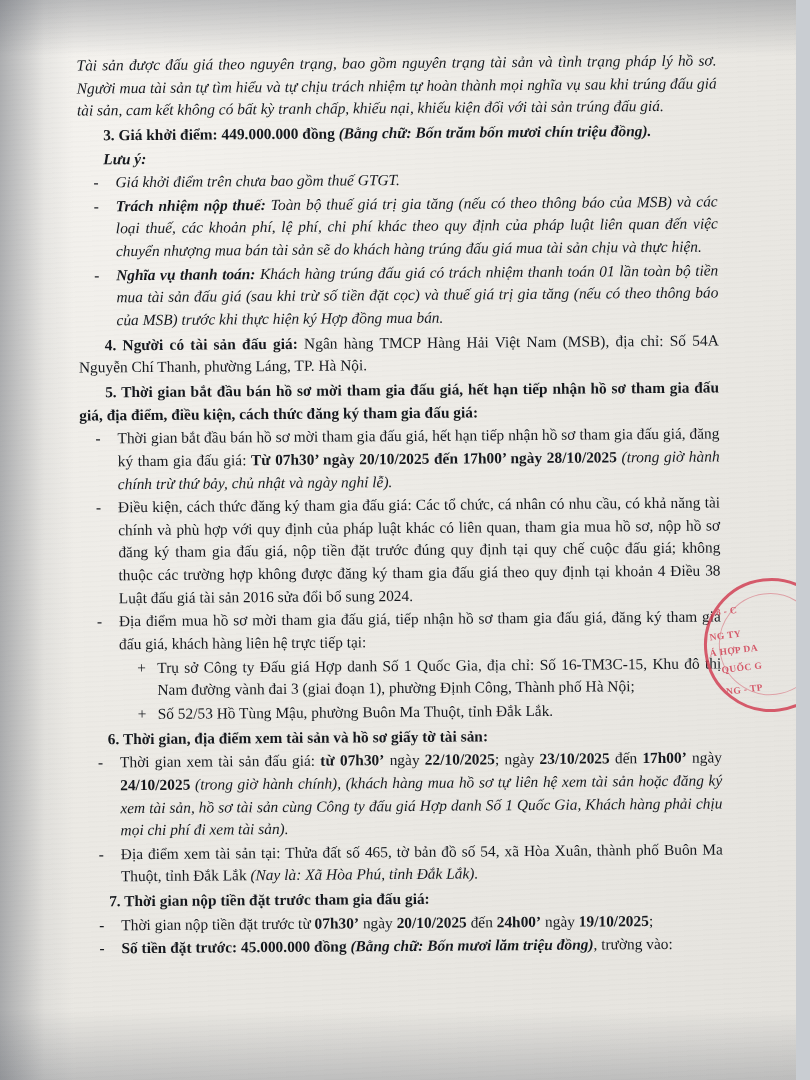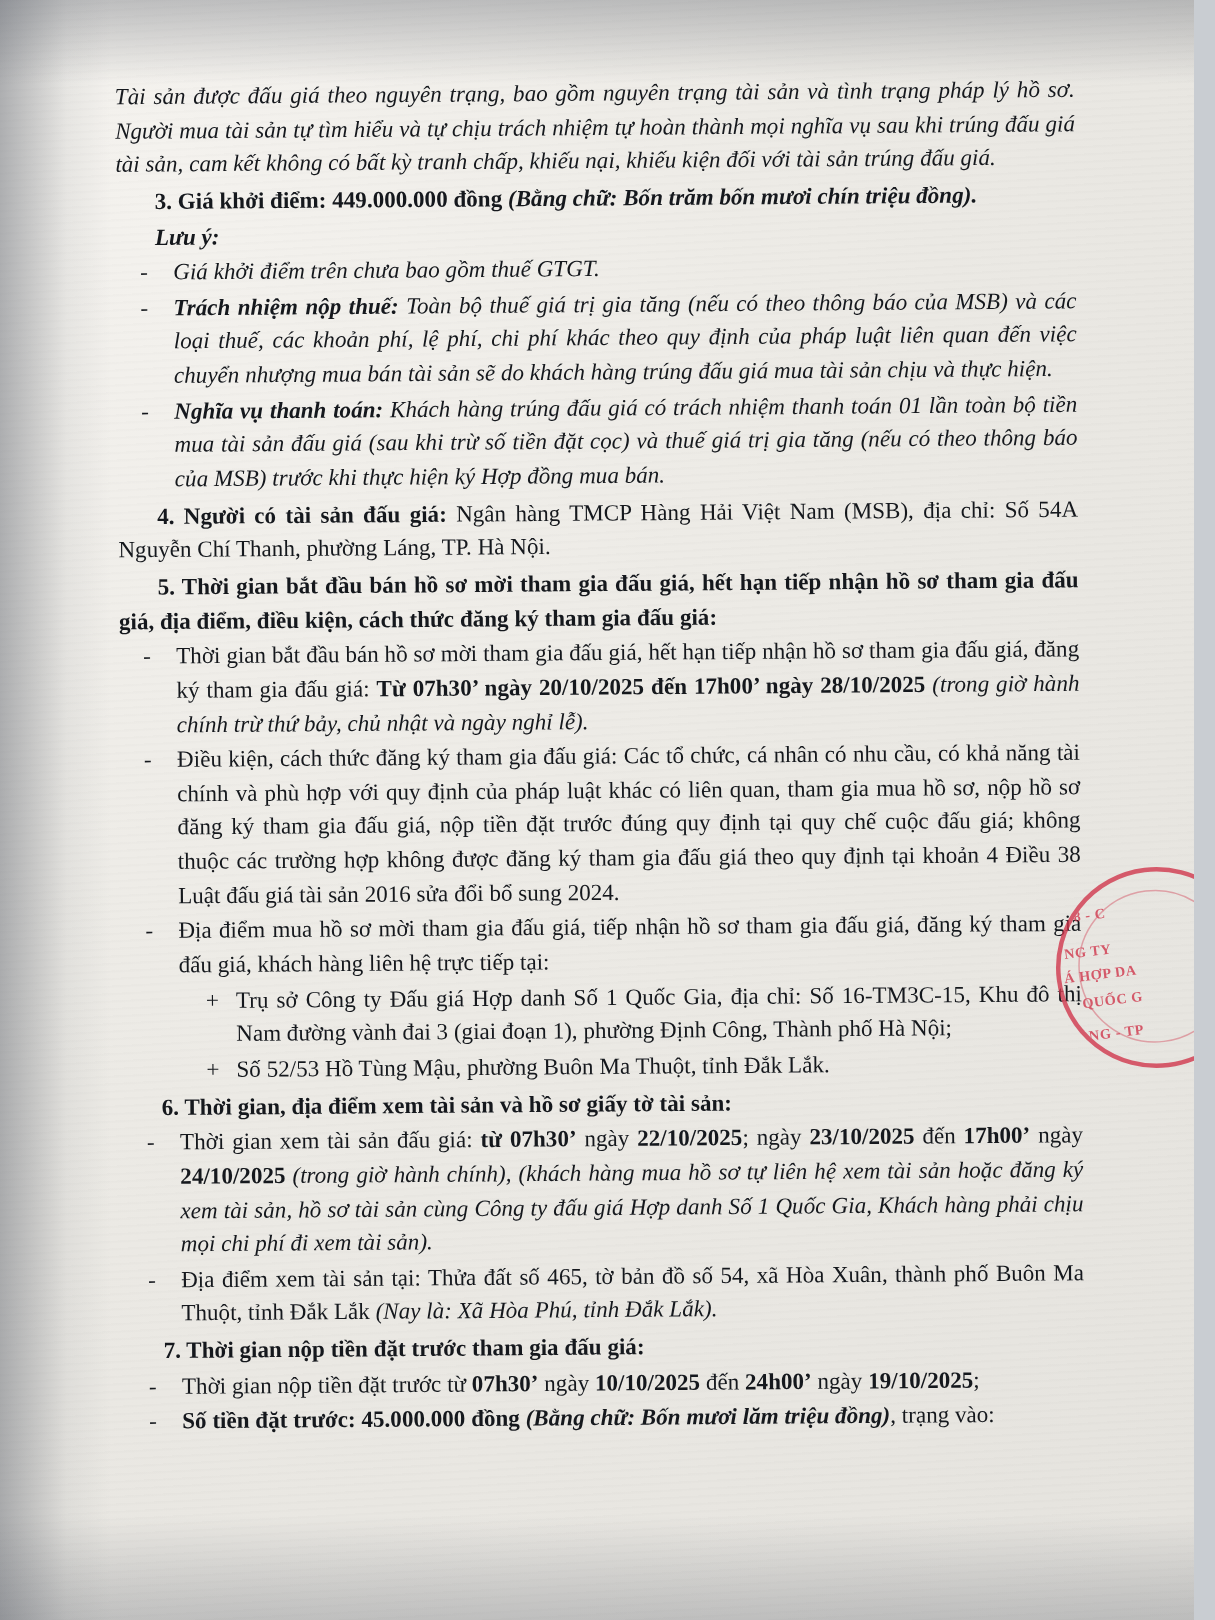--- a/index.html
+++ b/index.html
@@ -221,26 +221,26 @@
 
     <div class="dash-item">
       <span class="mk">-</span>
       <span>Địa điểm xem tài sản tại: Thửa đất số 465, tờ bản đồ số 54, xã Hòa Xuân, thành phố Buôn Ma Thuột, tỉnh Đắk Lắk </span><span class="it">(Nay là: Xã Hòa Phú, tỉnh Đắk Lắk).</span>
     </div>
 
     <p class="numhead">7. Thời gian nộp tiền đặt trước tham gia đấu giá:</p>
 
     <div class="dash-item">
       <span class="mk">-</span>
-      <span>Thời gian nộp tiền đặt trước từ </span><span class="b">07h30’</span><span> ngày </span><span class="b">10/10/2025</span><span> đến </span><span class="b">24h00’</span><span> ngày </span><span class="b">19/10/2025</span><span>;</span>
-    </div>
-
-    <div class="dash-item">
-      <span class="mk">-</span>
-      <span class="b">Số tiền đặt trước: 45.000.000 đồng</span><span class="bi"> (Bằng chữ: Bốn mươi lăm triệu đồng)</span><span>, trạng vào:</span>
+      <span>Thời gian nộp tiền đặt trước từ </span><span class="b">07h30’</span><span> ngày </span><span class="b">20/10/2025</span><span> đến </span><span class="b">24h00’</span><span> ngày </span><span class="b">19/10/2025</span><span>;</span>
+    </div>
+
+    <div class="dash-item">
+      <span class="mk">-</span>
+      <span class="b">Số tiền đặt trước: 45.000.000 đồng</span><span class="bi"> (Bằng chữ: Bốn mươi lăm triệu đồng)</span><span>, trường vào:</span>
     </div>
 
   </div>
 
   <div class="stamp">
     <div class="stamp-inner"></div>
     <div class="st-txt l1">58 - C</div>
     <div class="st-txt l2">NG TY</div>
     <div class="st-txt l3">Á HỢP DA</div>
     <div class="st-txt l4">QUỐC G</div>

